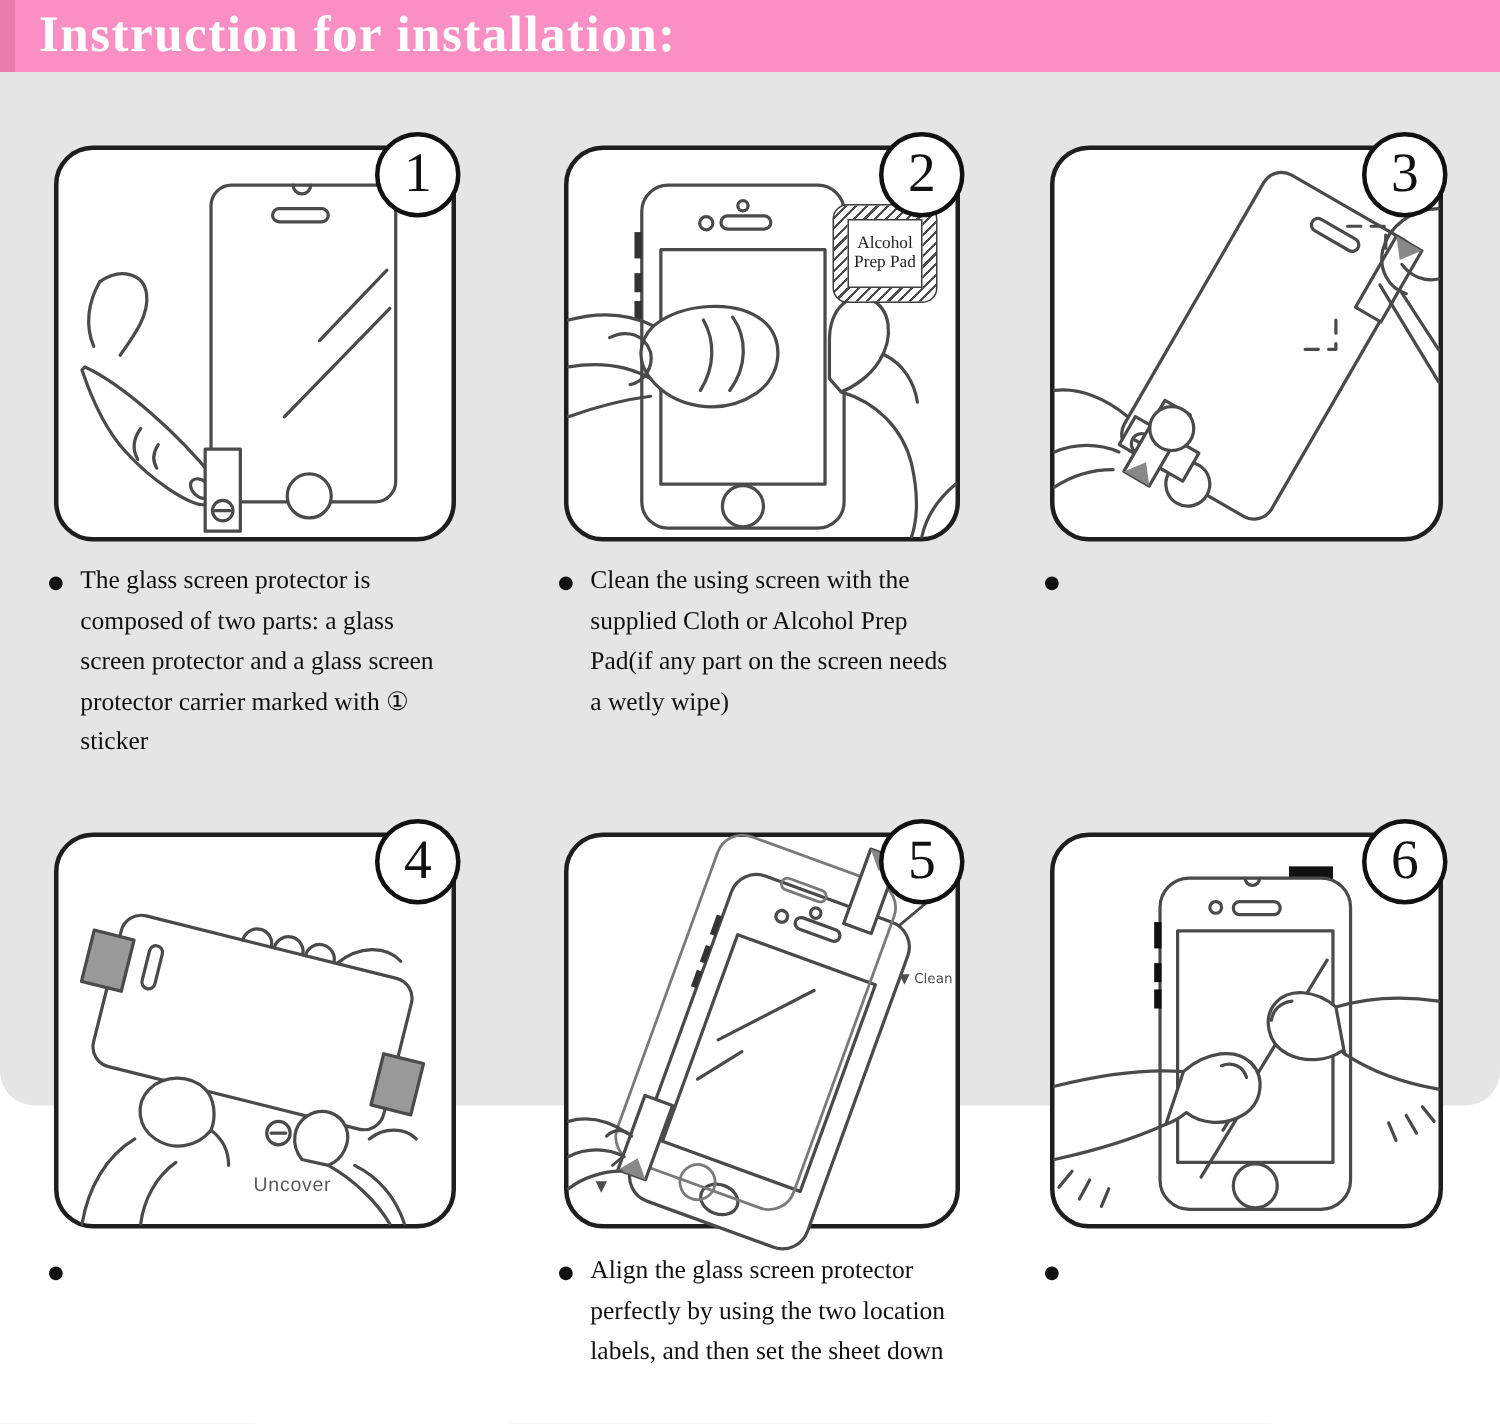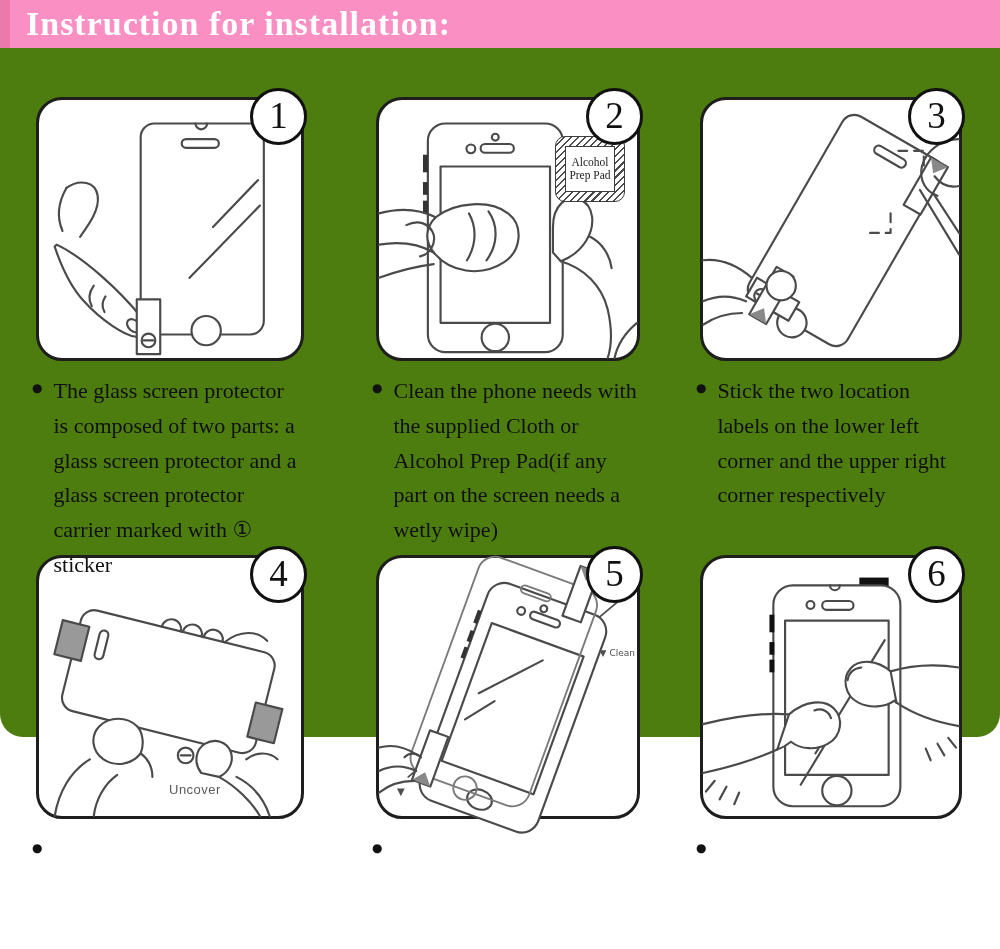--- a/index.html
+++ b/index.html
@@ -1,18 +1,18 @@
 <!DOCTYPE html>
 <html><head>
 <meta charset="utf-8">
 <style>
   * { margin:0; padding:0; box-sizing:border-box; }
   html,body { width:1000px; height:949px; background:#fff; overflow:hidden;
               font-family:"Liberation Serif","DejaVu Serif",serif; }
-  .stage { position:relative; width:1000px; height:737px; background:#4d7c0f;border-radius:23px; }
+  .stage { position:relative; width:1000px; height:737px; background:#e5e5e5;border-radius:23px; }
 
   
   .header { position:absolute; left:0; top:0; width:1000px; height:48px; background:#F98FC3; }
   .header-stripe { position:absolute; left:0; top:0; width:10px; height:48px; background:#EC79AC; }
   .header-title { position:absolute; left:26px; top:0; line-height:48px; font-size:34px;
                   font-weight:600; color:#fff; letter-spacing:1px; }
 
   
   .panel { position:absolute; width:268px; height:264px; border:3px solid #1e1e1e; border-radius:26px; background:#fff; }
   #p1 { left:36px;  top:97px; }
@@ -30,21 +30,21 @@
 
   
   .caption { position:absolute; display:flex; gap:11px; }
   #c1 { left:32px;  top:374px; width:302px; }
   #c2 { left:372px; top:374px; width:276px; }
   #c3 { left:696px; top:374px; width:300px; }
   #c4 { left:32px;  top:834px; width:302px; }
   #c5 { left:372px; top:834px; width:280px; }
   #c6 { left:696px; top:834px; width:300px; }
   .bullet { font-size:12px; line-height:28px; color:#111; font-family:"DejaVu Sans",sans-serif; }
-  .cap-text { font-size:22px; line-height:1.58; color:#101010; max-width:245px; }
+  .cap-text { font-size:17px; line-height:1.58; color:#101010; max-width:245px; }
 
   
   .pad { position:absolute; top:36px; right:12px; width:70px; height:66px; border:1.5px solid #3d3d3d;
          border-radius:10px; background:repeating-linear-gradient(135deg,#4c4c4c 0 1.5px,#ffffff 1.5px 5px); z-index:2;padding-left:36px; }
   .pad-inner { position:absolute; inset:9px; background:#fff; border:1.2px solid #3d3d3d;
                display:flex; align-items:center; justify-content:center; text-align:center;
                font-size:11.5px; line-height:1.15; color:#222; padding:1px; }
 
   
   .uncover { position:absolute; left:130px; top:224px; font-family:Liberation Sans, sans-serif;
@@ -273,29 +273,29 @@
         <span>6</span>
       </div>
   </div>
 
   <div class="caption" id="c1">
     <span class="bullet">●</span>
     <span class="cap-text">The glass screen protector is composed of two parts: a glass screen protector and a glass screen protector carrier marked with ① sticker</span>
   </div>
   <div class="caption" id="c2">
     <span class="bullet">●</span>
-    <span class="cap-text">Clean the phone needs with the supplied Cloth or Alcohol Prep Pad(if any part on the screen needs a wetly wipe)</span>
+    <span class="cap-text">Clean the using screen with the supplied Cloth or Alcohol Prep Pad(if any part on the screen needs a wetly wipe)</span>
   </div>
   <div class="caption" id="c3">
     <span class="bullet">●</span>
-    <span class="cap-text">Stick the two location labels on the lower left corner and the upper right corner respectively</span>
   </div>
   <div class="caption" id="c4">
     <span class="bullet">●</span>
   </div>
   <div class="caption" id="c5">
     <span class="bullet">●</span>
+    <span class="cap-text">Align the glass screen protector perfectly by using the two location labels, and then set the sheet down</span>
   </div>
   <div class="caption" id="c6">
     <span class="bullet">●</span>
   </div>
 
 </div>
 
 </body></html>

